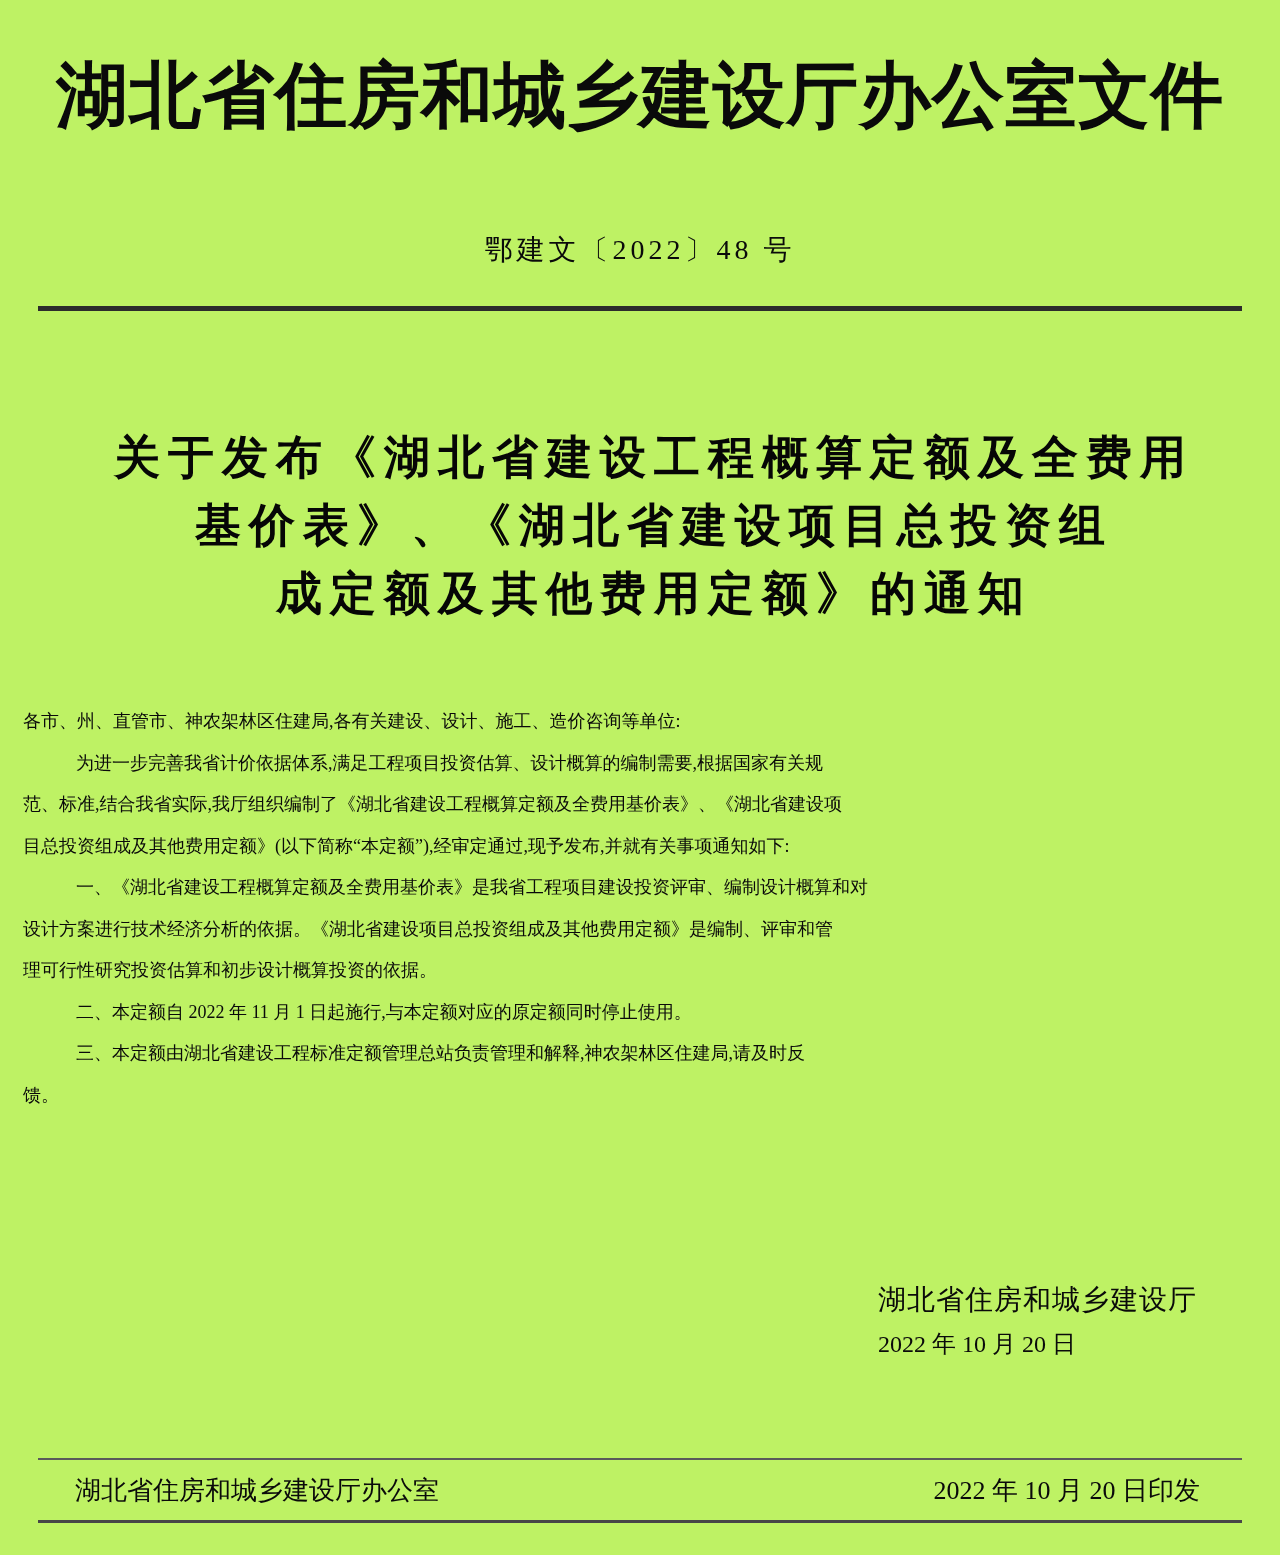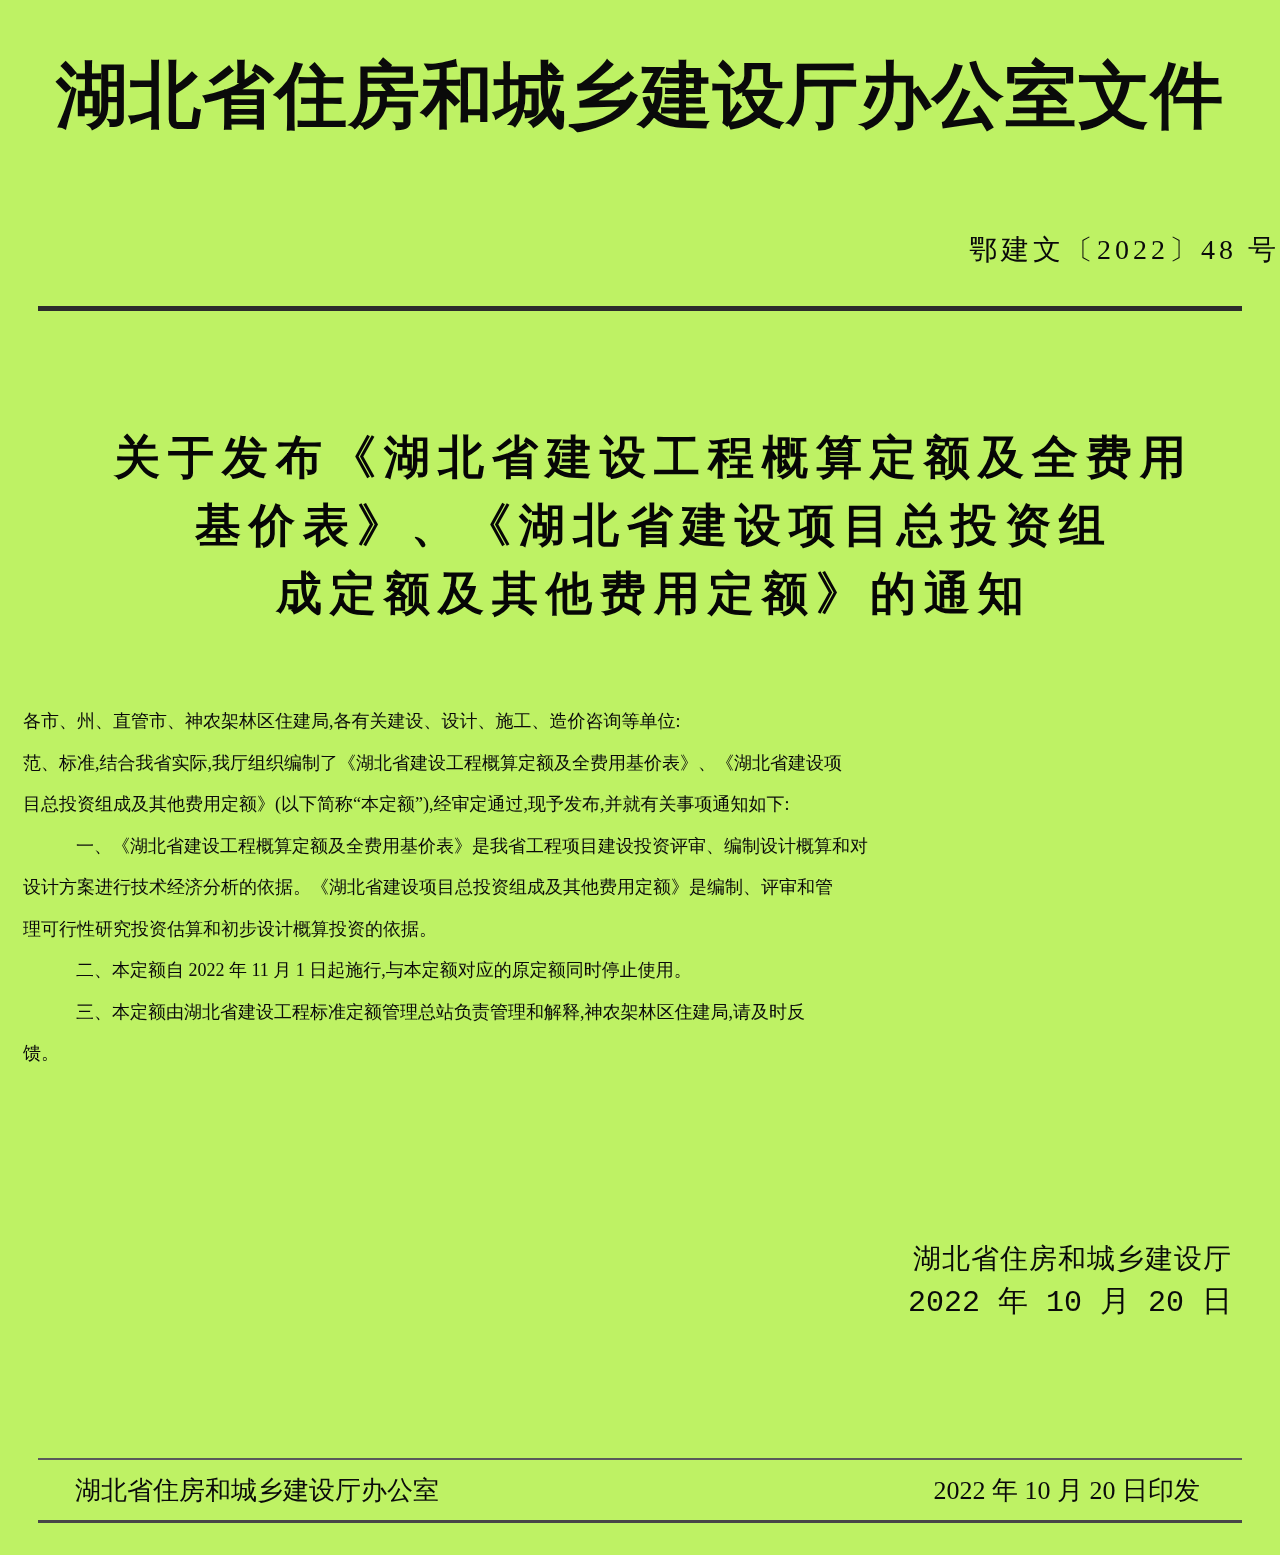--- a/index.html
+++ b/index.html
@@ -23,21 +23,21 @@
     font-size: 72px;
     font-weight: bold;
     line-height: 92px;
     letter-spacing: 1px;
     white-space: nowrap;
     font-family: "Liberation Serif", "DejaVu Serif", serif;
   }
   
   .docnum {
     margin-top: 88px;
-    text-align: right;
+    text-align: center;
     font-size: 28px;
     line-height: 40px;
     letter-spacing: 4px;
   }
   
   .rule-thick {
     height: 5px;
     background: #2c2c2c;
     margin: 36px 38px 0 38px;
   }
@@ -61,35 +61,34 @@
   .bline {
     margin: 0;
     font-size: 18px;
     line-height: 41.5px;
     white-space: nowrap;
     letter-spacing: 0;
   }
   .bline.indent { text-indent: 53px; }
   
   .signature {
-    margin: 162px 48px 0 auto;
+    margin: 162px 83px 0 auto;
     width: fit-content;
-    text-align: right;
+    text-align: left;
   }
   .sig-org {
     font-size: 28px;
     line-height: 44px;
     letter-spacing: 1px;
     white-space: nowrap;
   }
   .sig-date {
-    font-size: 30px;
+    font-size: 24px;
     line-height: 44px;
     white-space: nowrap;
-    font-family: Liberation Mono, monospace;
   }
   
   .footer {
     position: absolute;
     left: 38px;
     right: 38px;
     top: 1458px;
     height: 60px;
     border-top: 2px solid #5a5a5a;
     border-bottom: 3px solid #474747;
@@ -118,20 +117,21 @@
   <div class="rule-thick"></div>
 
   <h1 class="title">
     <span class="tline">关于发布《湖北省建设工程概算定额及全费用</span>
     <span class="tline">基价表》、《湖北省建设项目总投资组</span>
     <span class="tline">成定额及其他费用定额》的通知</span>
   </h1>
 
   <div class="body-text">
     <p class="bline">各市、州、直管市、神农架林区住建局,各有关建设、设计、施工、造价咨询等单位:</p>
+    <p class="bline indent">为进一步完善我省计价依据体系,满足工程项目投资估算、设计概算的编制需要,根据国家有关规</p>
     <p class="bline">范、标准,结合我省实际,我厅组织编制了《湖北省建设工程概算定额及全费用基价表》、《湖北省建设项</p>
     <p class="bline">目总投资组成及其他费用定额》(以下简称“本定额”),经审定通过,现予发布,并就有关事项通知如下:</p>
     <p class="bline indent">一、《湖北省建设工程概算定额及全费用基价表》是我省工程项目建设投资评审、编制设计概算和对</p>
     <p class="bline">设计方案进行技术经济分析的依据。《湖北省建设项目总投资组成及其他费用定额》是编制、评审和管</p>
     <p class="bline">理可行性研究投资估算和初步设计概算投资的依据。</p>
     <p class="bline indent">二、本定额自 2022 年 11 月 1 日起施行,与本定额对应的原定额同时停止使用。</p>
     <p class="bline indent">三、本定额由湖北省建设工程标准定额管理总站负责管理和解释,神农架林区住建局,请及时反</p>
     <p class="bline">馈。</p>
   </div>
 

